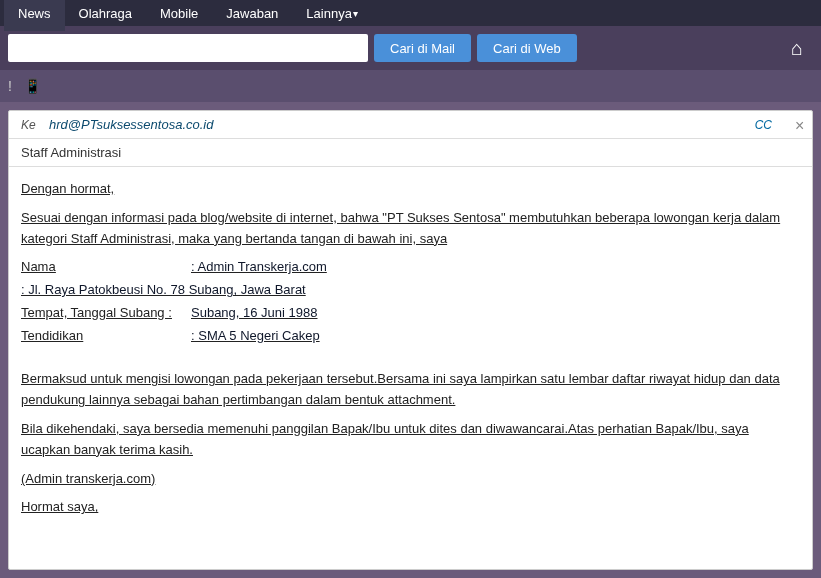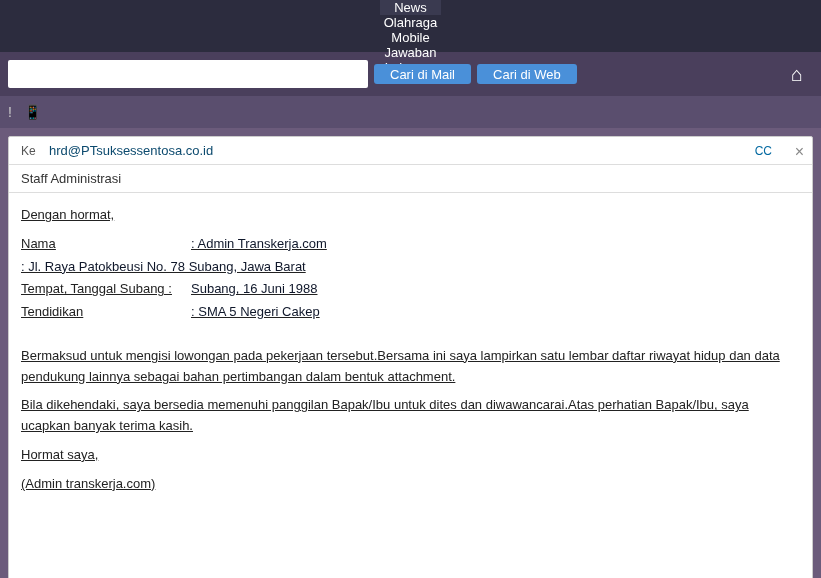--- a/index.html
+++ b/index.html
@@ -3,23 +3,22 @@
   <meta charset="utf-8">
   <style>
     * { margin: 0; padding: 0; box-sizing: border-box; }
     body { font-family: Arial, sans-serif; font-size: 13px; background: #6b5b7b; width: 821px; height: 578px; overflow: hidden; }
 
     
     .navbar {
       background: #2c2c3e;
       display: flex;
       align-items: center;
-      height: 52px;
+      height: 26px;
       padding: 0 4px;
-      flex-direction: column;
     }
     .nav-item {
       color: #fff;
       padding: 0 14px;
       height: 36px;
       display: flex;
       align-items: center;
       cursor: pointer;
       font-size: 13px;
     }
@@ -45,21 +44,21 @@
       width: 360px;
       height: 28px;
       background: #fff;
       border: none;
       border-radius: 2px;
       padding: 0 8px;
       font-size: 13px;
       outline: none;
     }
     .btn-search {
-      height: 20px;
+      height: 28px;
       padding: 0 16px;
       background: #4a90d9;
       color: #fff;
       border: none;
       border-radius: 3px;
       cursor: pointer;
       font-size: 13px;
     }
     .home-icon {
       margin-left: auto;
@@ -91,20 +90,21 @@
       border: 1px solid #ccc;
       border-radius: 2px;
       min-height: 460px;
     }
     .email-header {
       border-bottom: 1px solid #ddd;
       padding: 6px 12px;
       display: flex;
       align-items: center;
       position: relative;
+      font-style: italic;
     }
     .email-header .label {
       color: #555;
       font-size: 12px;
       margin-right: 8px;
       min-width: 20px;
     }
     .email-header .to-address {
       color: #0c4a6e;
       font-size: 13px;
@@ -196,34 +196,35 @@
     <span class="label">Ke</span>
     <span class="to-address">hrd@PTsuksessentosa.co.id</span>
     <span class="cc-label">CC</span>
     <span class="close-btn">×</span>
   </div>
 
   <div class="email-subject">Staff Administrasi</div>
 
   <div class="email-body">
     <p>Dengan hormat,</p>
+    <p>Sesuai dengan informasi pada blog/website di internet, bahwa "PT Sukses Sentosa" membutuhkan beberapa lowongan kerja dalam kategori Staff Administrasi, maka yang bertanda tangan di bawah ini, saya</p>
     <div class="field-row">
       <span class="field-label">Nama</span>
       <span class="field-value">: Admin Transkerja.com</span>
     </div>
     <div class="field-row">
       <span class="field-value">: Jl. Raya Patokbeusi  No. 78 Subang, Jawa Barat</span>
     </div>
     <div class="field-row">
       <span class="field-label">Tempat, Tanggal Subang :</span>
       <span class="field-value">Subang, 16 Juni 1988</span>
     </div>
     <div class="field-row">
       <span class="field-label">Tendidikan</span>
       <span class="field-value">:  SMA 5 Negeri  Cakep</span>
     </div>
     <br>
     <p>Bermaksud untuk mengisi lowongan pada pekerjaan tersebut.Bersama ini saya lampirkan satu lembar daftar riwayat hidup dan data pendukung lainnya sebagai bahan pertimbangan dalam bentuk attachment.</p>
     <p>Bila dikehendaki, saya bersedia memenuhi panggilan Bapak/Ibu untuk dites dan diwawancarai.Atas perhatian Bapak/Ibu, saya ucapkan banyak terima kasih.</p>
+    <p>(Admin transkerja.com)</p>
     <p>Hormat saya,</p>
-    <p>(Admin transkerja.com)</p>
   </div>
 </div>
 
 </body></html>

